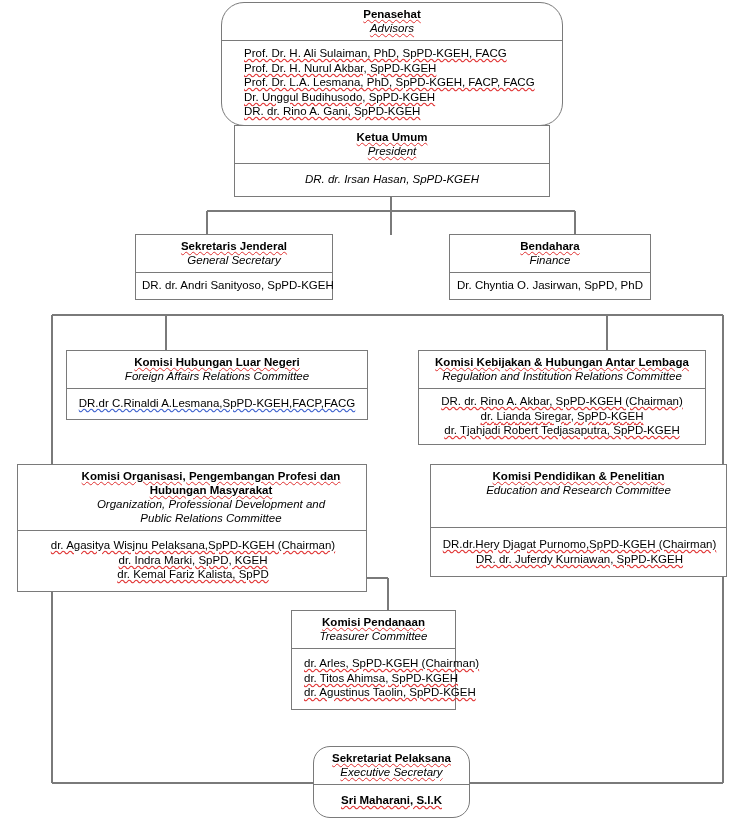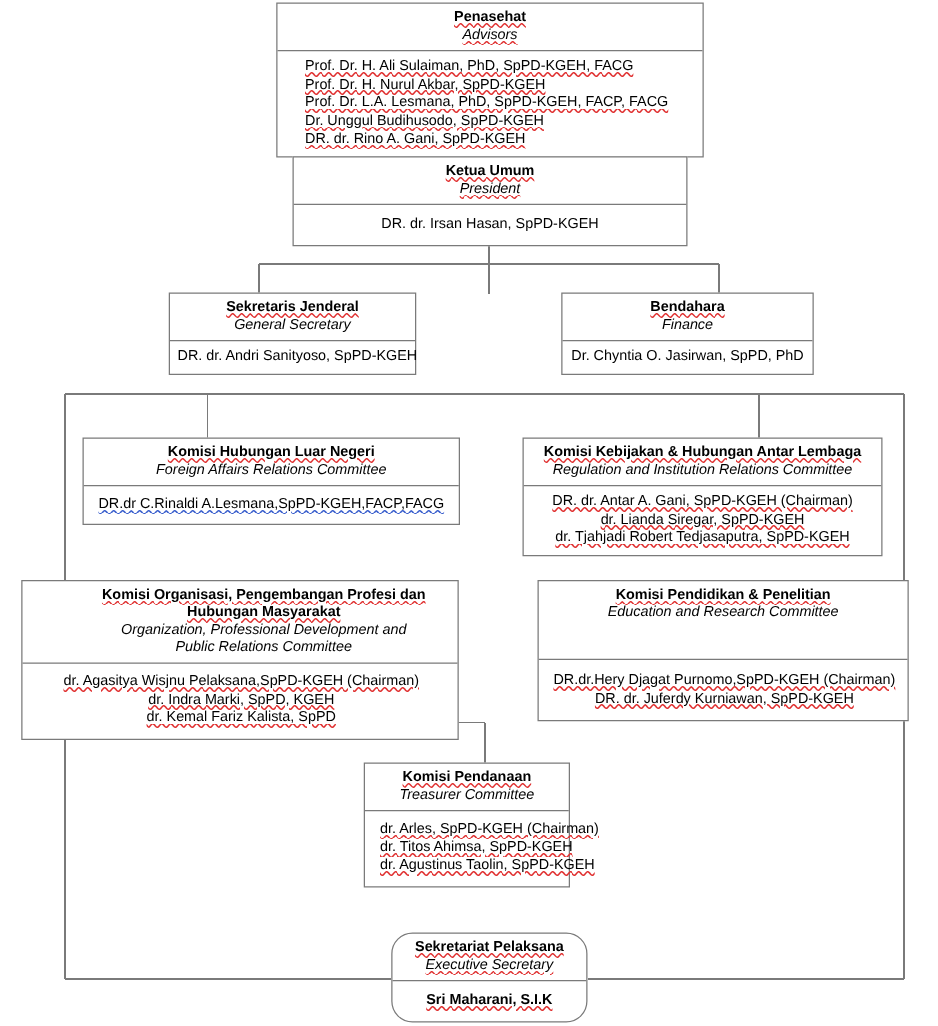--- a/index.html
+++ b/index.html
@@ -104,40 +104,40 @@
 
       <line x1="52" y1="783" x2="313" y2="783"></line>
       <line x1="470" y1="783" x2="723" y2="783"></line>
 
       <line x1="388" y1="578" x2="388" y2="610"></line>
       <line x1="336" y1="578" x2="388" y2="578"></line>
       <line x1="336" y1="566" x2="336" y2="578"></line>
     </g>
   </svg>
 
-  <div class="node" style="left:221px; top:2px; width:342px;">
+  <div class="node" style="left:221px; top:2px; width:342px;border-radius:23px;">
     <div class="head ctr">
       <div class="t-id sq">Penasehat</div>
       <div class="t-en sq">Advisors</div>
     </div>
     <div class="body" style="padding-left:22px;">
       <div class="t-row sq-u">Prof. Dr. H. Ali Sulaiman, PhD, SpPD-KGEH, FACG</div>
       <div class="t-row sq-u">Prof. Dr. H. Nurul Akbar, SpPD-KGEH</div>
       <div class="t-row sq-u">Prof. Dr. L.A. Lesmana, PhD, SpPD-KGEH, FACP, FACG</div>
       <div class="t-row sq-u">Dr. Unggul Budihusodo, SpPD-KGEH</div>
       <div class="t-row sq-u">DR. dr. Rino A. Gani, SpPD-KGEH</div>
     </div>
   </div>
 
   <div class="node" style="left:234px; top:125px; width:316px;">
     <div class="head ctr">
       <div class="t-id sq">Ketua Umum</div>
       <div class="t-en sq">President</div>
     </div>
-    <div class="body ctr" style="padding-top:8px; padding-bottom:9px;">
+    <div class="body ctr" style="padding-top:8px; padding-bottom:9px;font-style:italic;">
       <div class="t-row">DR. dr. Irsan Hasan, SpPD-KGEH</div>
     </div>
   </div>
 
   <div class="node" style="left:135px; top:234px; width:198px;">
     <div class="head ctr">
       <div class="t-id sq">Sekretaris Jenderal</div>
       <div class="t-en">General Secretary</div>
     </div>
     <div class="body ctr">
@@ -164,21 +164,21 @@
       <div class="t-row bluesq">DR.dr C.Rinaldi A.Lesmana,SpPD-KGEH,FACP,FACG</div>
     </div>
   </div>
 
   <div class="node" style="left:418px; top:350px; width:288px;">
     <div class="head lft">
       <div class="t-id sq">Komisi Kebijakan &amp; Hubungan Antar Lembaga</div>
       <div class="t-en">Regulation and Institution Relations Committee</div>
     </div>
     <div class="body lft indent">
-      <div class="t-row sq-u">DR. dr. Antar A. Gani, SpPD-KGEH (Chairman)</div>
+      <div class="t-row sq-u">DR. dr. Rino A. Akbar, SpPD-KGEH (Chairman)</div>
       <div class="t-row sq-u">dr. Lianda Siregar, SpPD-KGEH</div>
       <div class="t-row sq-u">dr. Tjahjadi Robert Tedjasaputra, SpPD-KGEH</div>
     </div>
   </div>
 
   <div class="node" style="left:17px; top:464px; width:350px;">
     <div class="head lft head-pad-lg" style="padding-left:44px;">
       <div class="t-id sq">Komisi Organisasi, Pengembangan Profesi dan</div>
       <div class="t-id sq">Hubungan Masyarakat</div>
       <div class="t-en">Organization, Professional Development and</div>

